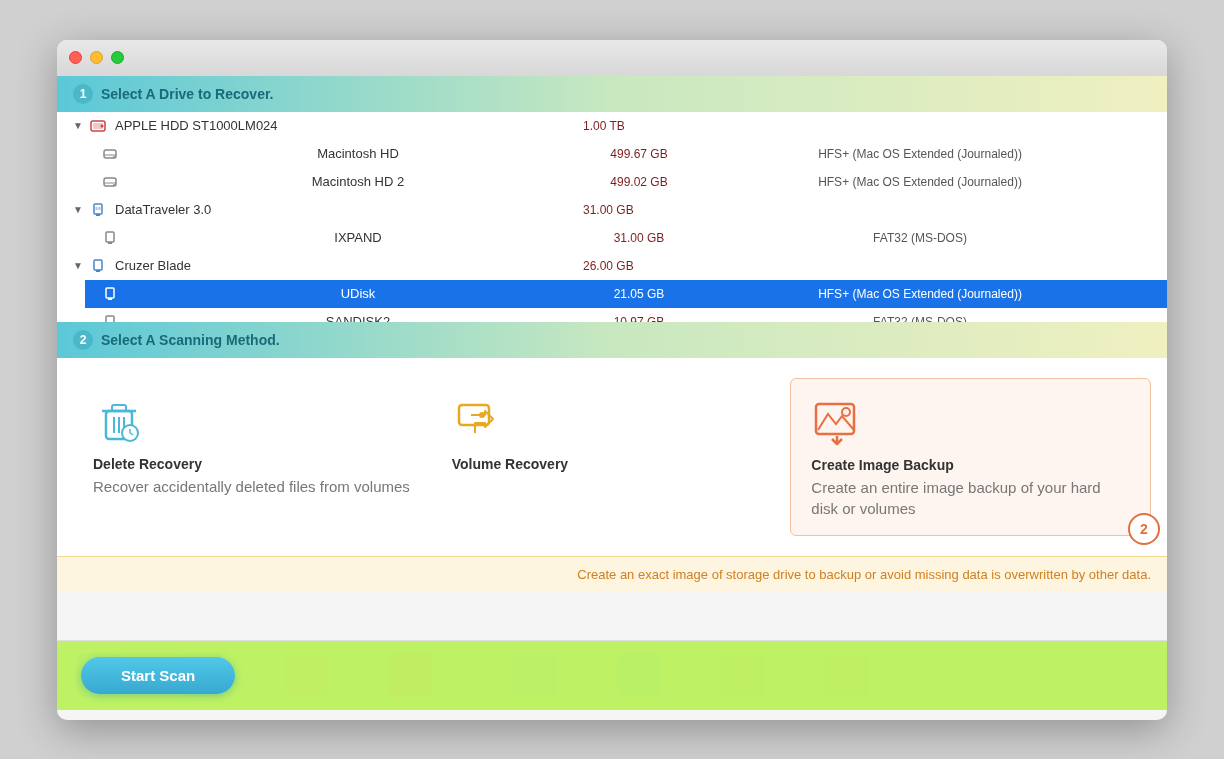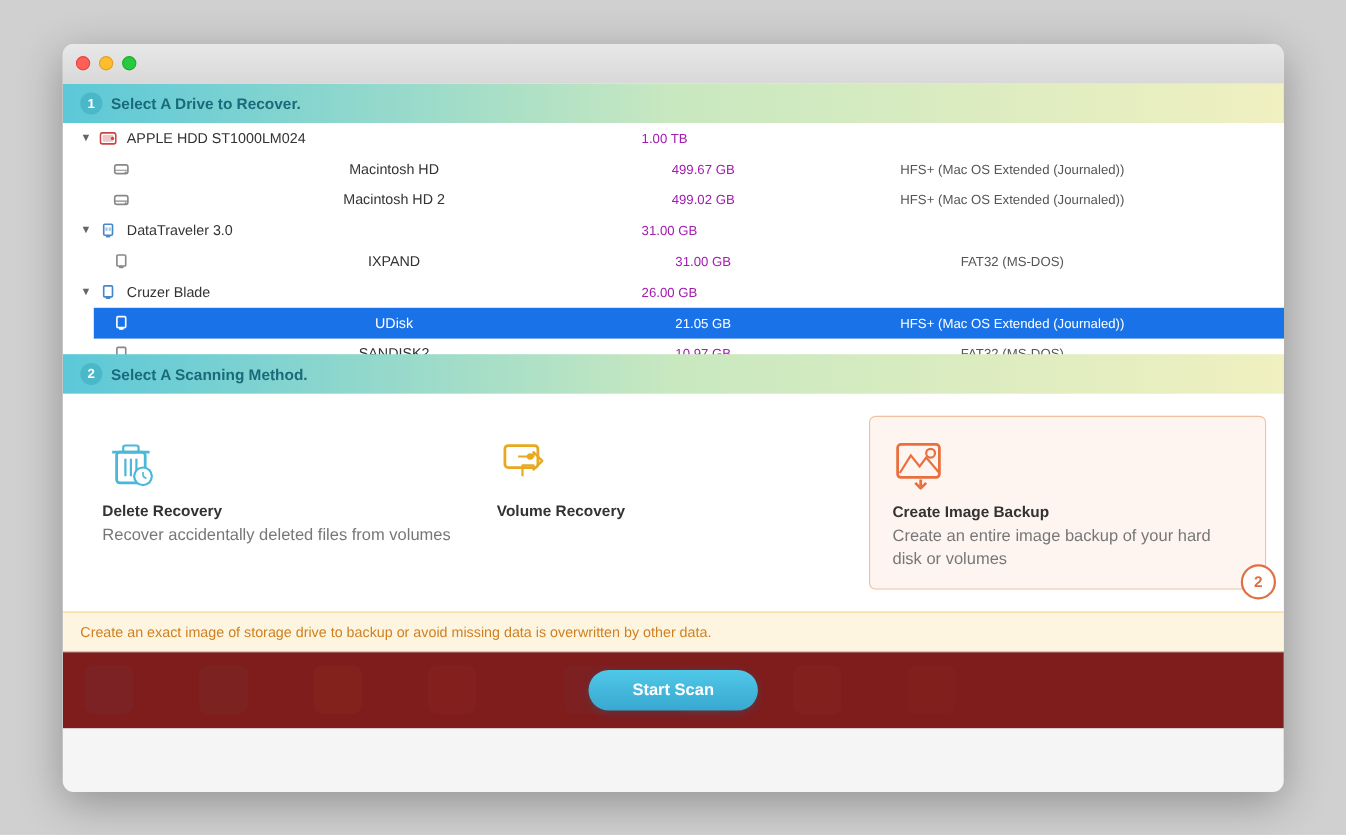--- a/index.html
+++ b/index.html
@@ -89,21 +89,21 @@
     .drive-row.selected { background: #1a72e8; color: white; }
     .drive-row.selected .size { color: white; }
     .drive-row.selected .format { color: white; }
     .drive-icon {
       width: 18px; height: 18px;
       margin-right: 8px;
       flex-shrink: 0;
       display: flex; align-items: center; justify-content: center;
     }
     .drive-row .name { flex: 1; min-width: 140px; }
-    .drive-row .size { width: 100px; color: #a21caf; font-size: 12px; }
+    .drive-row .size { width: 100px; color: #7f1d1d; font-size: 12px; }
     .drive-row .format { flex: 1; color: #555; font-size: 12px; }
     .expand-arrow {
       width: 16px;
       color: #666;
       font-size: 10px;
       flex-shrink: 0;
     }
     .indent { margin-left: 28px; text-align: center; }
     .scan-methods {
       display: flex;
@@ -144,35 +144,36 @@
       border-radius: 50%;
       display: flex; align-items: center; justify-content: center;
       color: #e07040; font-size: 14px; font-weight: bold;
     }
 
     
     .info-bar {
       background: #fef5e0;
       border-top: 1px solid #f5d890;
       padding: 10px 16px;
-      text-align: left;
+      text-align: right;
       font-size: 13px;
       color: #d08020;
     }
 
     
     .footer {
-      background: #7f1d1d;
+      background: #bef264;
       padding: 16px 24px;
       display: flex;
-      justify-content: center;
+      justify-content: flex-start;
       align-items: center;
       border-top: 1px solid #e0e0e0;
       position: relative;
       overflow: hidden;
+      margin-top: 48px;
     }
     .footer-watermarks {
       position: absolute;
       left: 0; top: 0; right: 0; bottom: 0;
       display: flex;
       gap: 20px;
       align-items: center;
       padding: 0 20px;
       opacity: 0.12;
     }

